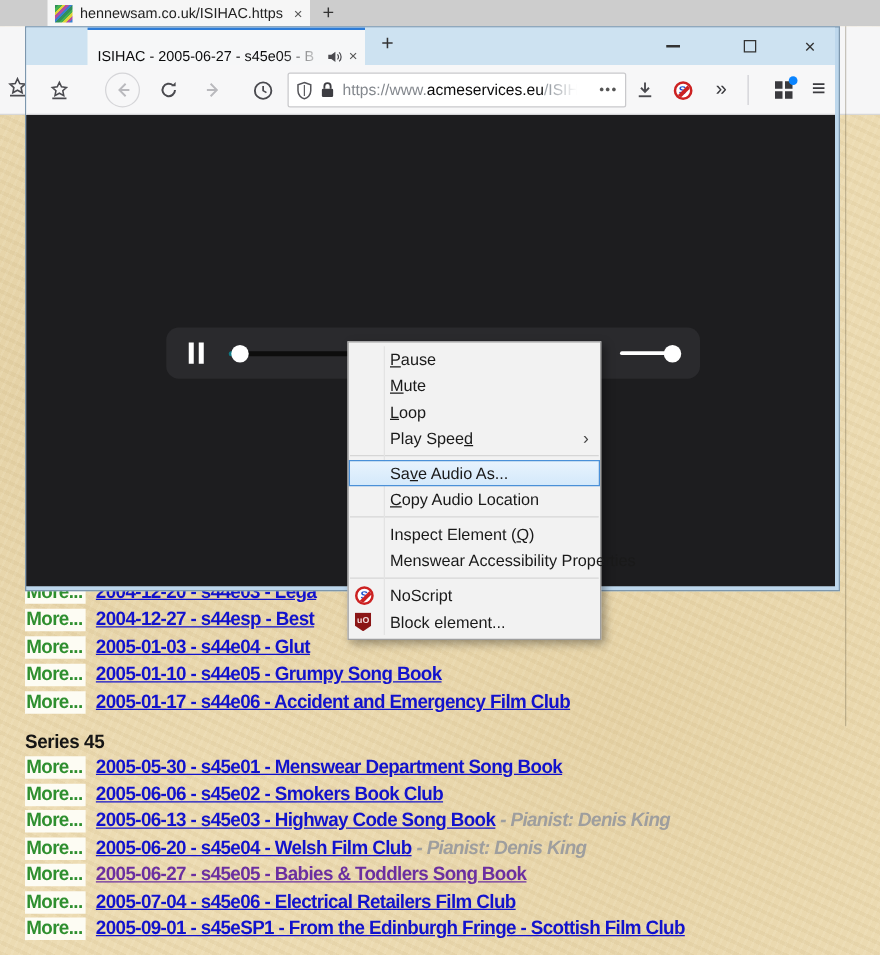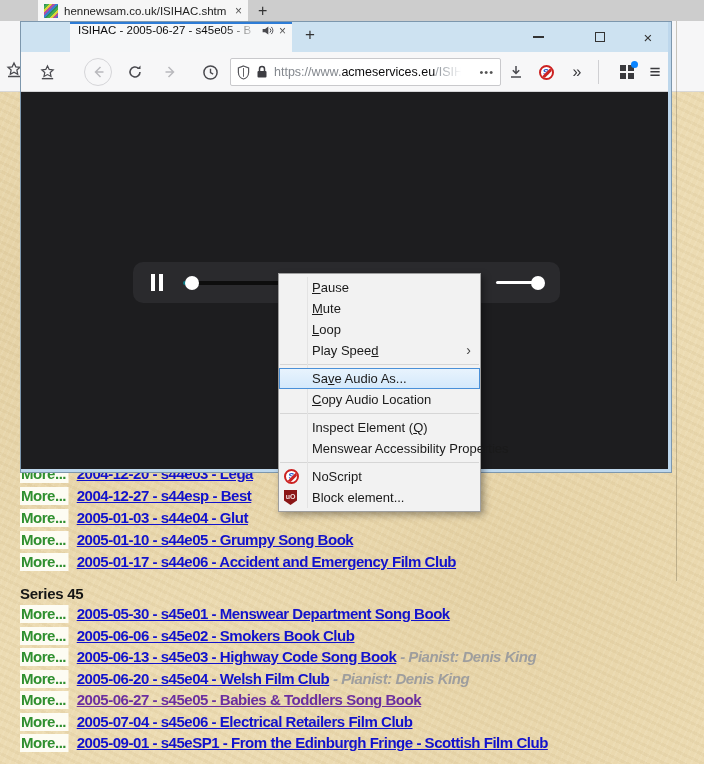--- a/index.html
+++ b/index.html
@@ -31,21 +31,21 @@
   .row{position:absolute;left:20px;white-space:nowrap;font-weight:bold;font-size:15.5px;line-height:18px;letter-spacing:-0.5px;transform:scaleX(.97);transform-origin:0 0;}
   .more{color:#2f8f2f;background:#fdfcf3;padding:0 3px 1px 1px;text-decoration:underline;text-decoration-color:transparent;}
   .eplink{color:#1212cc;text-decoration:underline;margin-left:8px;}
   .eplink.visited{color:#6b2fa0;}
   .note{color:#9e9e9e;font-style:italic;margin-left:4px;}
   .series-head{position:absolute;left:20px;font-weight:bold;font-size:15.5px;color:#151515;letter-spacing:-0.3px;transform:scaleX(.97);transform-origin:0 0;}
 
   
   .popup{position:absolute;left:20px;top:21px;width:652px;height:452px;background:#bdd7ec;border:1px solid #7d97ad;padding:0 3px 3px 0;z-index:10;}
   .titlebar{position:relative;width:100%;height:30px;background:#cde2f1;}
-  .p-tab{position:absolute;left:49px;top:0;width:222px;height:30px;background:#f6f7f8;border-top:2px solid #2e7cd6;display:flex;align-items:flex-start;padding:0 6px 0 8px;gap:5px;}
+  .p-tab{position:absolute;left:49px;top:0;width:222px;height:30px;background:#f6f7f8;border-top:2px solid #2e7cd6;display:flex;align-items:flex-end;padding:0 6px 0 8px;gap:5px;}
   .p-tab-title{font-size:11.5px;color:#0c0c0d;white-space:nowrap;overflow:hidden;flex:1 1 auto;
     -webkit-mask-image:linear-gradient(90deg,#000 82%,rgba(0,0,0,.2) 98%);
             mask-image:linear-gradient(90deg,#000 82%,rgba(0,0,0,.2) 98%);}
   .p-newtab{position:absolute;left:284px;top:3px;font-size:17px;color:#333;}
   .win-btn{position:absolute;top:0;width:40px;height:30px;display:flex;align-items:center;justify-content:center;color:#333;}
   .wb-min{left:497px;} .wb-max{left:559px;} .wb-close{left:607px;font-size:15px;}
   .min-glyph{width:11px;height:1.5px;background:#333;display:block;}
   .max-glyph{width:10px;height:10px;border:1.5px solid #333;display:block;}
 
   .toolbar{position:relative;width:100%;height:40px;background:#f7f7f8;border-bottom:1px solid #d4d4d6;display:block;}
@@ -90,21 +90,21 @@
   .ns-icon::after{content:"";position:absolute;left:-2px;top:4.5px;width:18px;height:2.5px;background:#cc2222;transform:rotate(-45deg);}
   .ub-icon{width:13px;height:15px;background:#8b1616;clip-path:polygon(0 0,100% 0,100% 70%,50% 100%,0 70%);color:#f3dede;font:bold 7px/14px "Liberation Sans",sans-serif;text-align:center;display:block;}
   svg{display:block;}
 </style>
 </head>
 <body>
 
 <div class="bg-tabbar">
   <div class="bg-tab">
     <span class="bg-favicon"></span>
-    <span class="bg-tab-title">hennewsam.co.uk/ISIHAC.shtm</span>
+    <span class="bg-tab-title">hennewsam.co.uk/ISIHAC.https</span>
     <span class="tab-close">×</span>
   </div>
   <span class="bg-newtab">+</span>
 </div>
 <div class="bg-toolbar">
   <span class="bg-star">
     <svg width="18" height="18" viewBox="0 0 18 18">
         <path d="M9 2l1.8 3.8 4.2.5-3.1 2.8.8 4.1L9 11.2l-3.7 2 .8-4.1L3 6.3l4.2-.5z" fill="none" stroke="#4a4a4f" stroke-width="1.3"></path>
         <path d="M3 15.5h12" stroke="#4a4a4f" stroke-width="1.5"></path>
       </svg>

